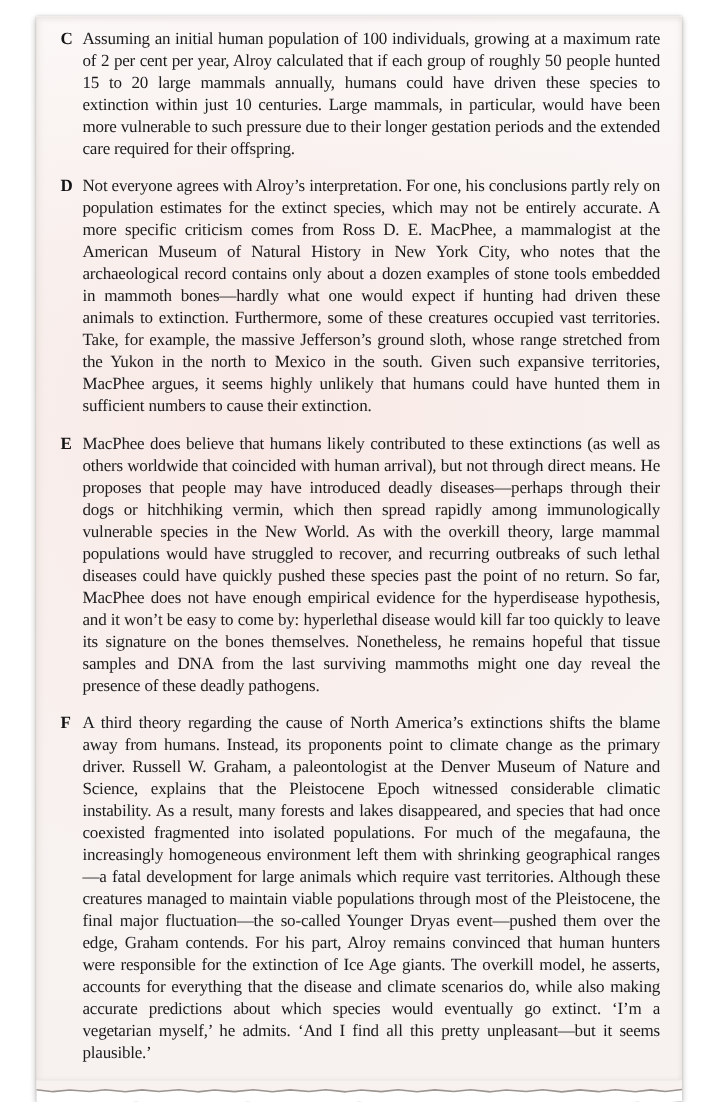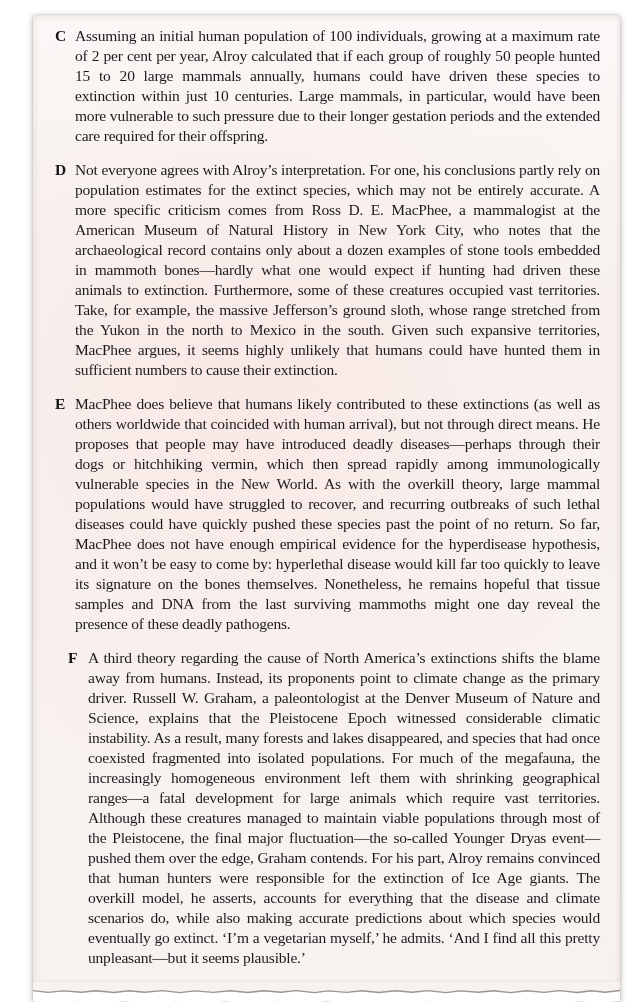--- a/index.html
+++ b/index.html
@@ -39,21 +39,21 @@
   .para {
     margin: 0 0 14px 0;
     padding-left: 20px;
     text-indent: -20px;
     text-align: justify;
     font-size: 15.5px;
     line-height: 20px;
     letter-spacing: -0.2px;
     color: #1b1b1d;
   }
-  .para:last-child { margin-bottom: 4px; margin-left: 13px; }
+  .para:last-child { margin-bottom: 4px; }
   .label {
     display: inline-block;
     width: 20px;
     text-indent: 0;
     font-weight: 700;
     color: #141416;
   }
   .tear {
     display: block;
     width: 100%;

